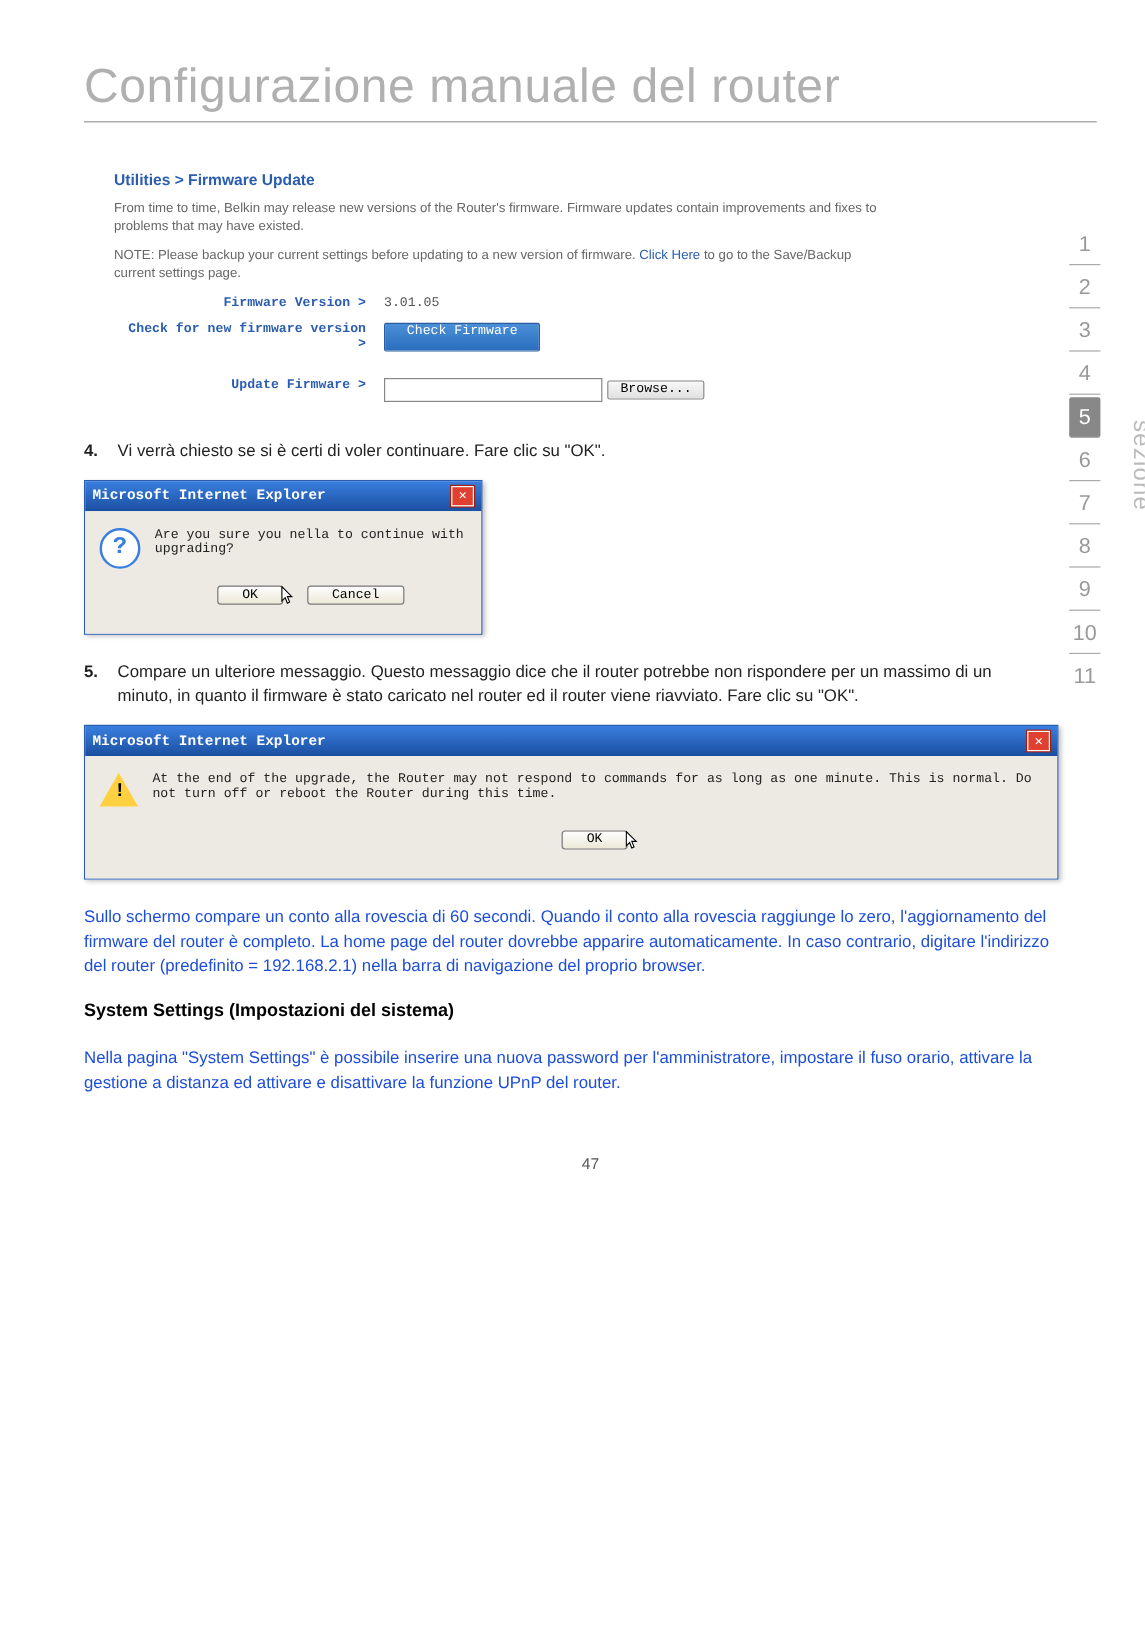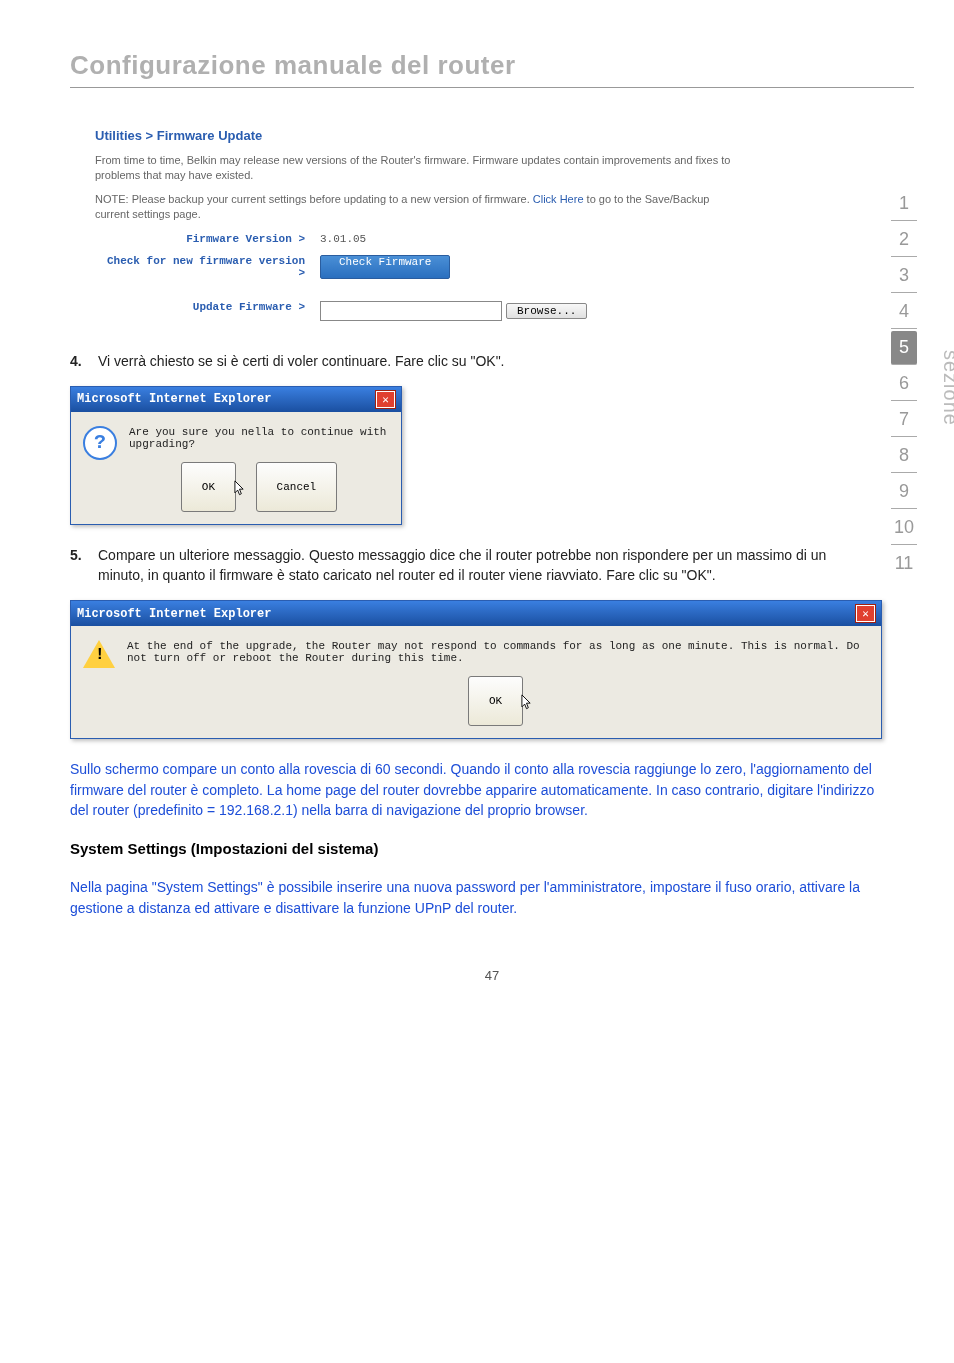--- a/index.html
+++ b/index.html
@@ -8,22 +8,22 @@
     font-family: Arial, Helvetica, sans-serif;
     background: #fff;
     width: 954px;
     color: #333;
   }
   .page {
     padding: 50px 40px 40px 70px;
     position: relative;
   }
   h1.title {
-    font-size: 26px;
-    font-weight: 700;
+    font-size: 40px;
+    font-weight: 400;
     color: #b0b0b0;
     margin: 0 0 6px 0;
     letter-spacing: 0.5px;
   }
   .hr-top {
     border: none;
     border-top: 1px solid #999;
     margin: 0 0 40px 0;
   }
   .section-strip {
@@ -201,24 +201,24 @@
   .dialog-inner { flex: 1; }
   .dialog-btns {
     text-align: center;
     margin-top: 12px;
   }
   .win-btn {
     display: inline-block;
     background: linear-gradient(#fdfdfd,#ece9d8);
     border: 1px solid #7a7a7a;
     border-radius: 3px;
-    padding: 18px 20px;
+    padding: 1px 20px;
     font-size: 11px;
     color: #000;
-    margin: 0 4px;
+    margin: 12px 4px;
   }
   .cursor {
     display: inline-block;
     width: 11px;
     height: 16px;
     margin-left: -6px;
     vertical-align: -6px;
   }
   .cursor svg { display: block; }
   .plain-para {

